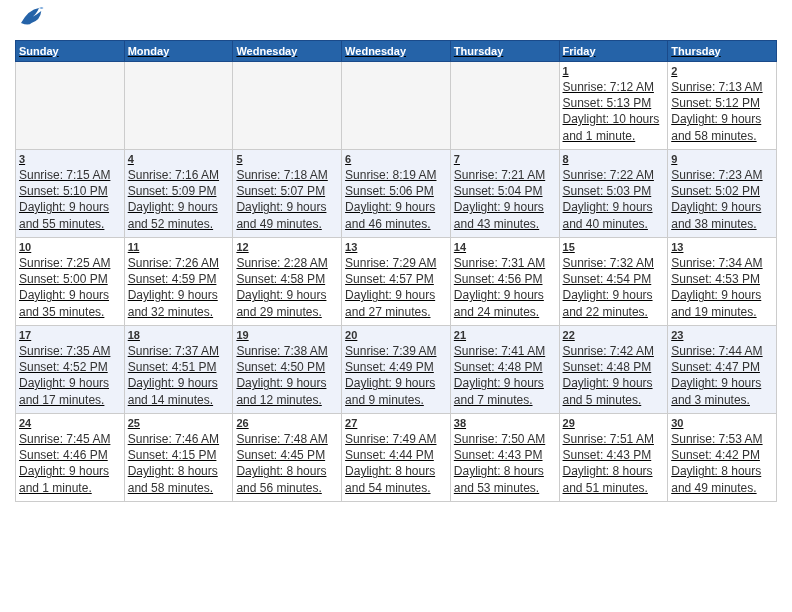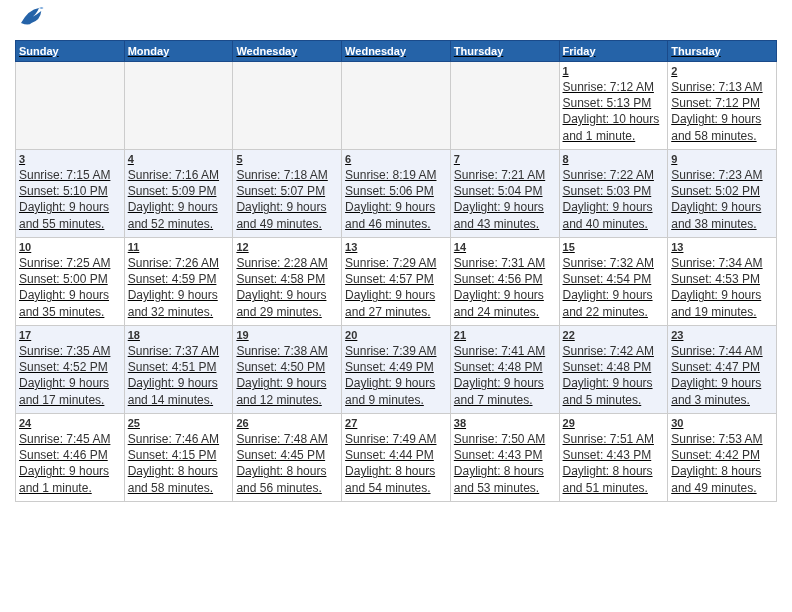--- a/index.html
+++ b/index.html
@@ -138,21 +138,21 @@
           <td class="empty"></td>
           <td>
             <span class="day-number">1</span>
             <div class="day-info">Sunrise: 7:12 AM
 Sunset: 5:13 PM
 Daylight: 10 hours and 1 minute.</div>
           </td>
           <td>
             <span class="day-number">2</span>
             <div class="day-info">Sunrise: 7:13 AM
-Sunset: 7:12 PM
+Sunset: 5:12 PM
 Daylight: 9 hours and 58 minutes.</div>
           </td>
         </tr>
         <tr>
           <td>
             <span class="day-number">3</span>
             <div class="day-info">Sunrise: 7:15 AM
 Sunset: 5:10 PM
 Daylight: 9 hours and 55 minutes.</div>
           </td>

